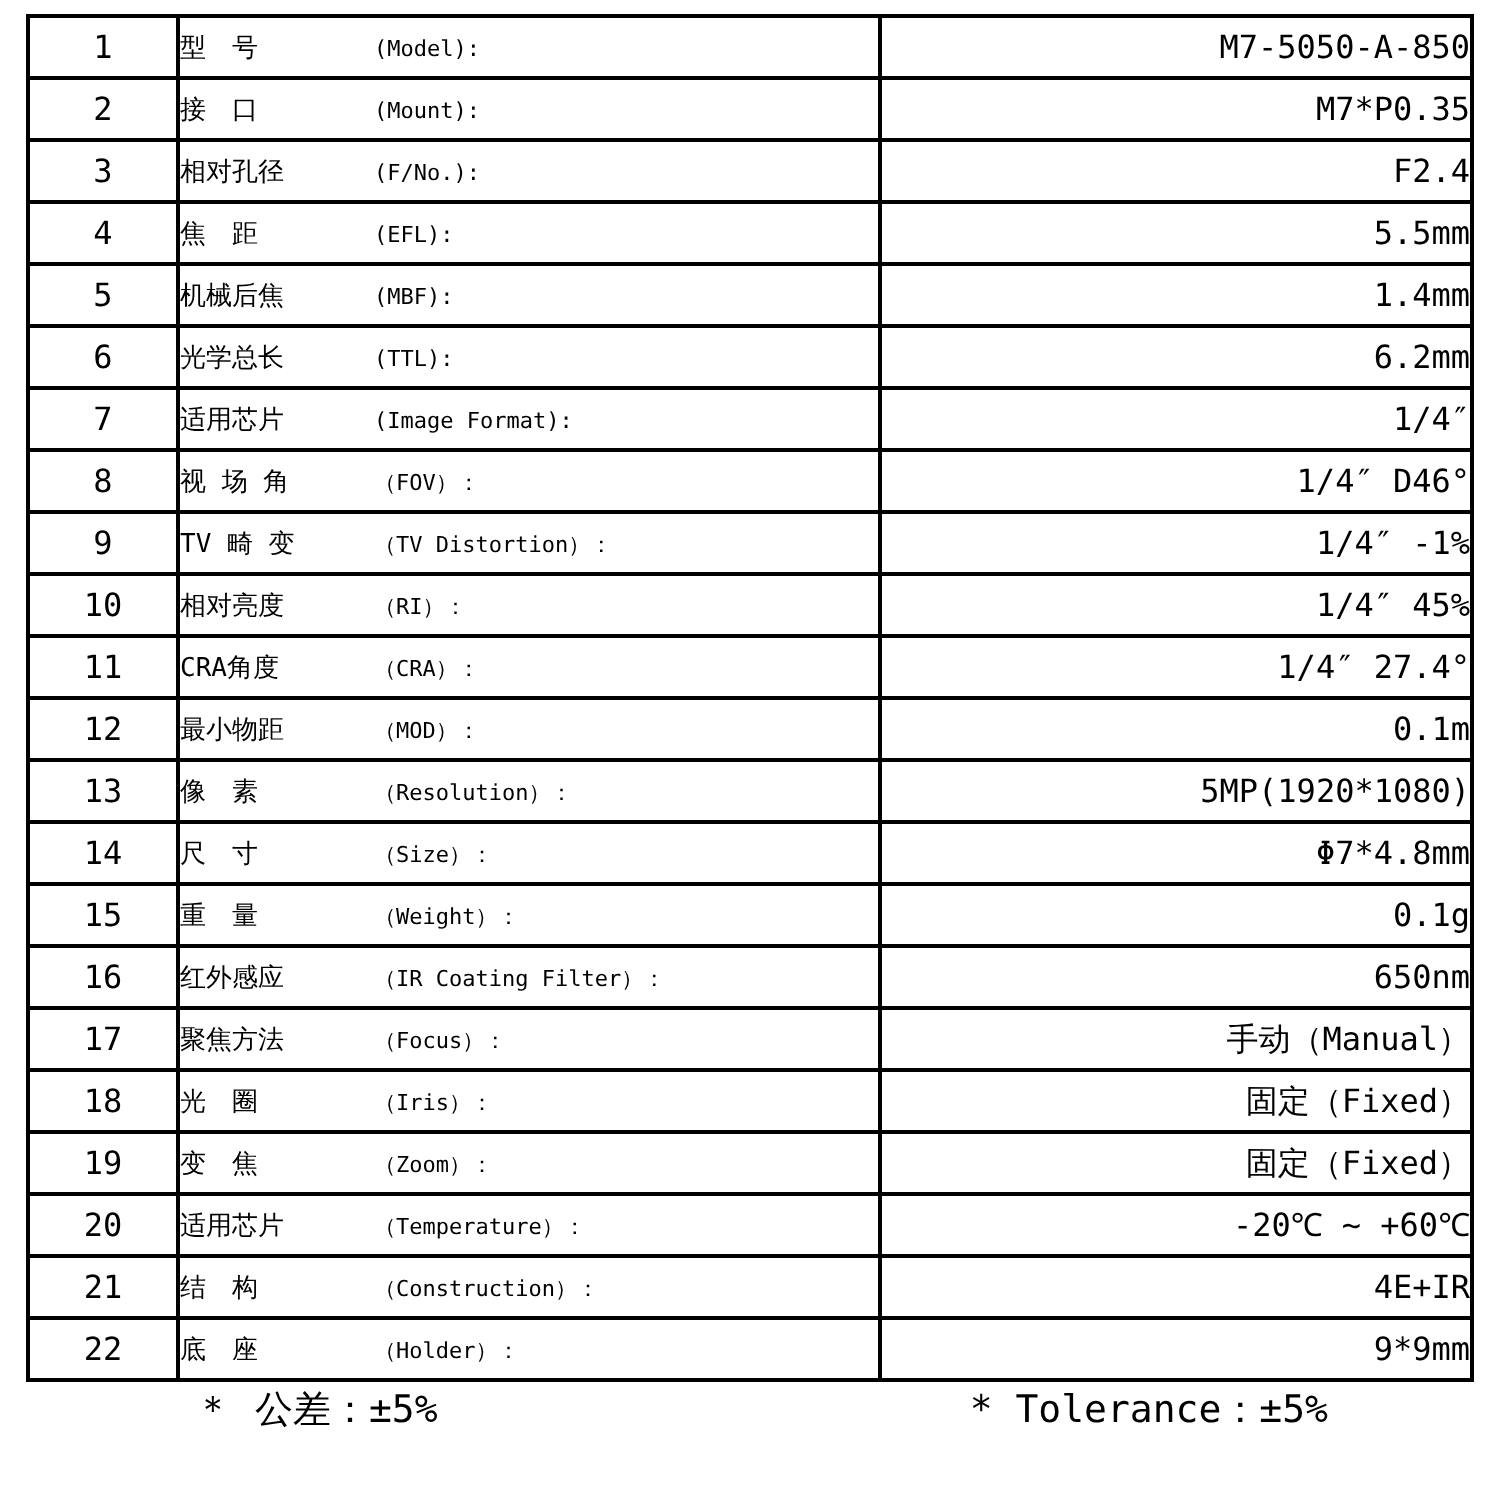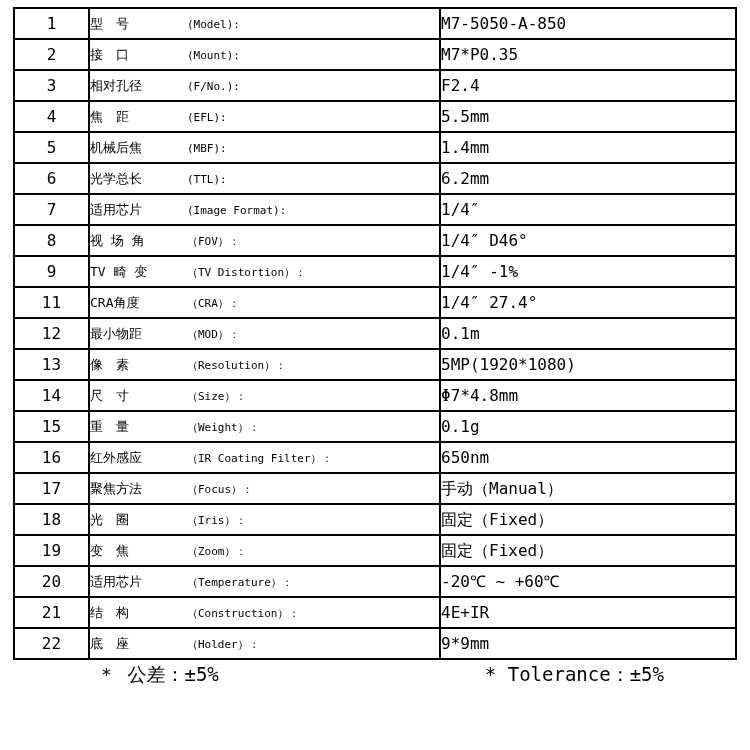--- a/index.html
+++ b/index.html
@@ -56,21 +56,21 @@
     border: 2px solid #000000;
     height: 27px;
     padding: 0;
     font-size: 16px;
     line-height: 27px;
     white-space: nowrap;
     overflow: hidden;
   }
   td.c-no    { width: 73px;  text-align: center; }
   td.c-label { width: 349px; text-align: left; padding-left: 25px; }
-  td.c-value { width: 294px; text-align: left; }
+  td.c-value { width: 294px; text-align: right; }
   .zh {
     display: inline-block;
     min-width: 97px;
     font-size: 13px;
   }
   .en { font-size: 11px; }
 
   
   .footer {
     display: flex;
@@ -156,20 +156,27 @@
     </tr>
 
     <tr>
       <td class="c-no">9</td>
       <td class="c-label">
         <span class="zh">TV 畸 变</span><span class="en">（TV Distortion）：</span>
       </td>
       <td class="c-value">1/4″ -1%</td>
     </tr>
 
+    <tr>
+      <td class="c-no">10</td>
+      <td class="c-label">
+        <span class="zh">相对亮度</span><span class="en">（RI）：</span>
+      </td>
+      <td class="c-value">1/4″ 45%</td>
+    </tr>
 
     <tr>
       <td class="c-no">11</td>
       <td class="c-label">
         <span class="zh">CRA角度</span><span class="en">（CRA）：</span>
       </td>
       <td class="c-value">1/4″ 27.4°</td>
     </tr>
 
     <tr>

